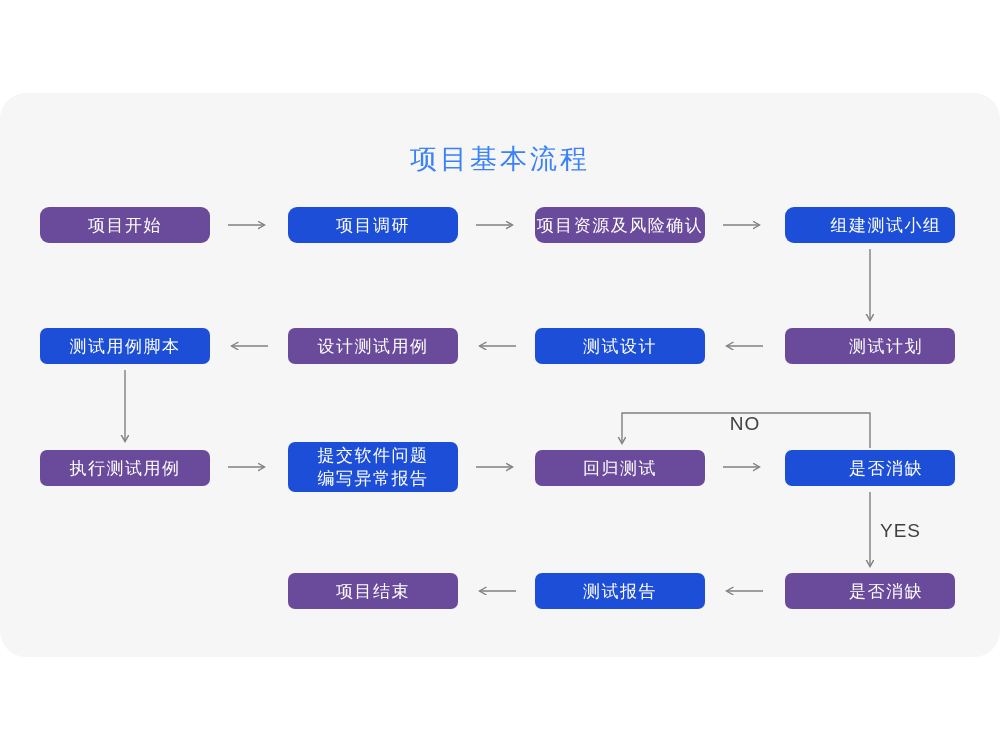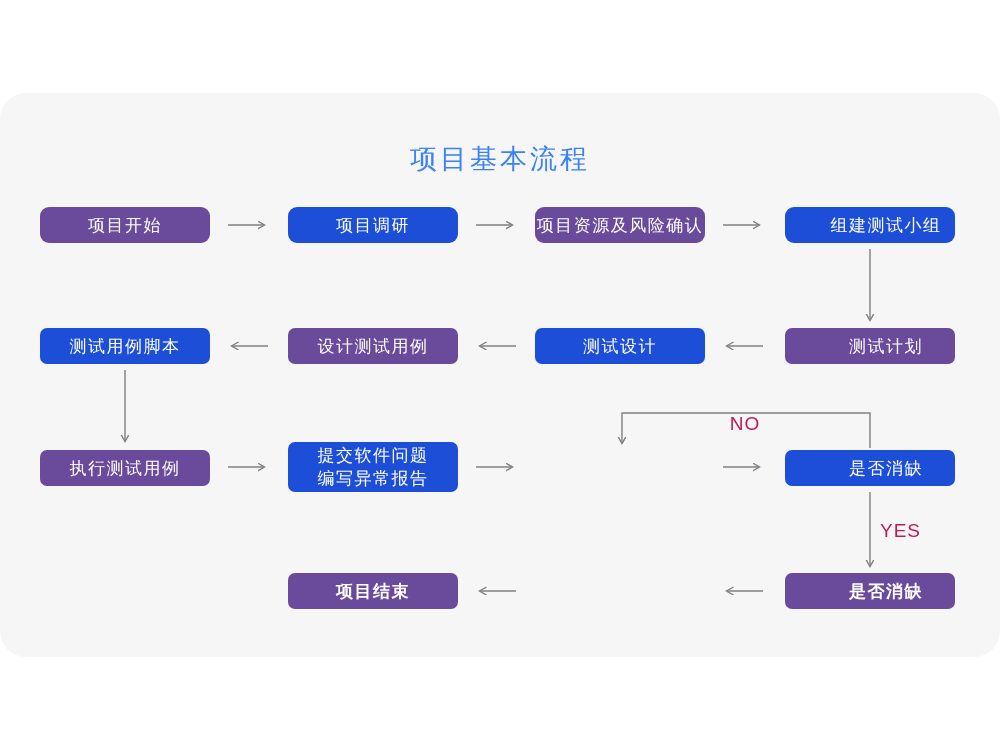--- a/index.html
+++ b/index.html
@@ -42,35 +42,35 @@
     line-height: 23px;
   }
   .node.purple { background: #6A4A9B; }
   .node.gray   { background: #1d4ed8; }
   .h36 { height: 36px; }
   .h50 { height: 50px; }
   .r1 { top: 207px; border-radius: 9px; }
   .r2 { top: 328px; text-align: right; }
   .r3 { top: 450px; }
   .r3tall { top: 442px; text-align: right; }
-  .r4 { top: 573px; font-weight: bold; }
+  .r4 { top: 573px; }
   .c1 { left: 40px; }
   .c2 { left: 288px; }
   .c3 { left: 535px; }
   .c4 { left: 785px; padding-left: 32px; }
   .arrows {
     position: absolute;
     left: 0; top: 0;
     width: 1000px; height: 750px;
     pointer-events: none;
   }
   .edge-label {
     position: absolute;
     font-size: 19px;
-    color: #be185d;
+    color: #404040;
     letter-spacing: 1px;
   }
   .edge-label.no  { left: 720px; top: 413px; width: 50px; text-align: center; }
   .edge-label.yes { left: 880px; top: 520px; }
 </style>
 </head>
 <body>
 
 <div class="stage">
   <div class="card"></div>
@@ -83,23 +83,25 @@
   <div class="node gray   h36 r1 c4">组建测试小组</div>
 
   <div class="node gray   h36 r2 c1">测试用例脚本</div>
   <div class="node purple h36 r2 c2">设计测试用例</div>
   <div class="node gray   h36 r2 c3">测试设计</div>
   <div class="node purple h36 r2 c4">测试计划</div>
 
   <div class="node purple h36 r3 c1">执行测试用例</div>
   <div class="node gray   h50 r3tall c2">提交软件问题
 编写异常报告</div>
+  <div class="node purple h36 r3 c3">回归测试</div>
   <div class="node gray   h36 r3 c4">是否消缺</div>
 
   <div class="node purple h36 r4 c2">项目结束</div>
+  <div class="node gray   h36 r4 c3">测试报告</div>
   <div class="node purple h36 r4 c4">是否消缺</div>
 
   <svg class="arrows" viewBox="0 0 1000 750" xmlns="http://www.w3.org/2000/svg">
     <defs>
       <marker id="chev" markerWidth="12" markerHeight="12" refX="6.5" refY="4" orient="auto" markerUnits="userSpaceOnUse">
         <path d="M0,0 L7,4 L0,8" fill="none" stroke="#808080" stroke-width="1.4"></path>
       </marker>
     </defs>
     <g stroke="#808080" stroke-width="1.4" fill="none">
 

